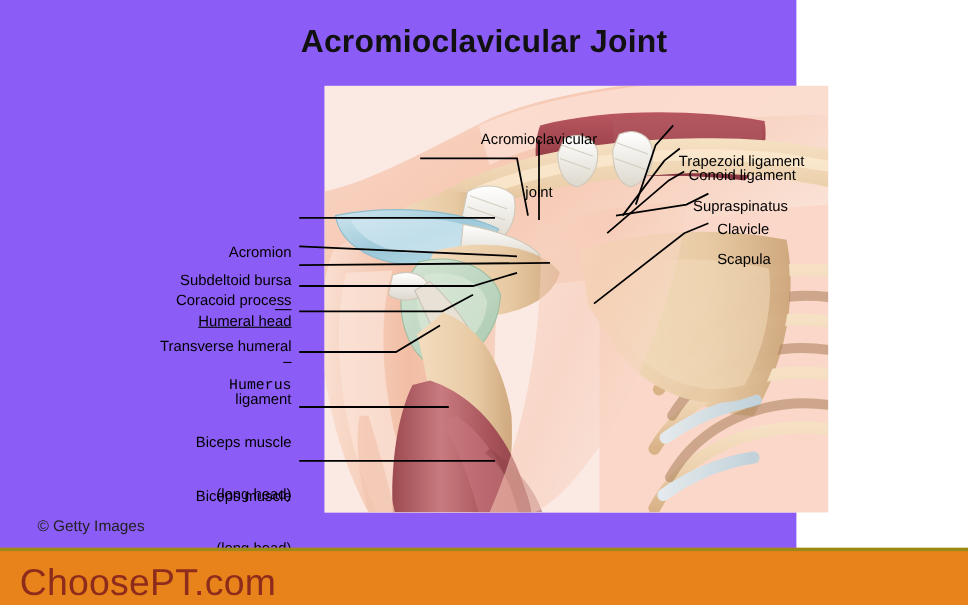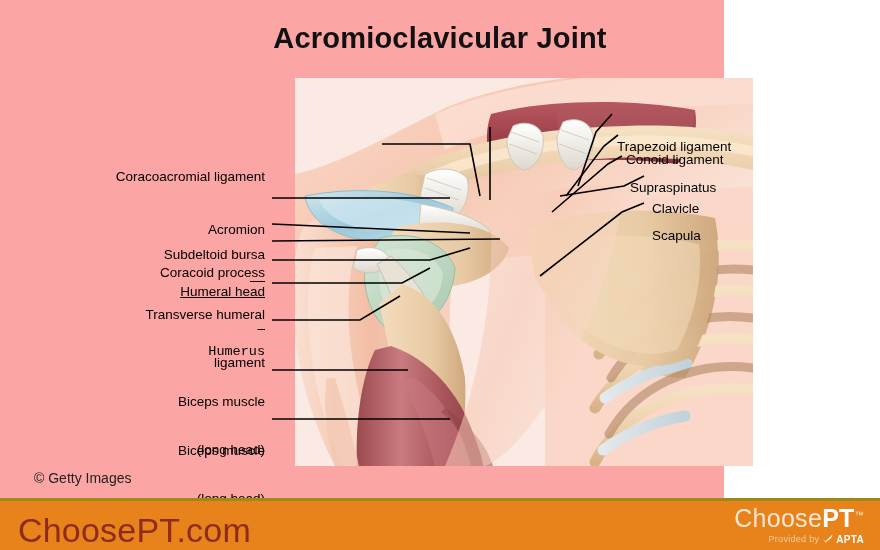--- a/index.html
+++ b/index.html
@@ -1,21 +1,21 @@
 <!DOCTYPE html>
 <html><head>
 <meta charset="utf-8">
 <style>
   html,body{margin:0;padding:0;}
   body{
     width:880px;height:550px;background:#ffffff;
     font-family:"Liberation Sans",sans-serif;
     overflow:hidden;position:relative;
   }
-  #page{position:absolute;inset:0;width:724px;height:550px;background:#fca5a5;}
+  #page{position:absolute;inset:0;width:724px;height:550px;background:#8b5cf6;}
 
   
   .title{
     position:absolute;left:0;top:22px;width:880px;text-align:center;
     font-size:29px;font-weight:bold;color:#111;letter-spacing:.2px;
   }
 
   
   .illus{
     position:absolute;left:295px;top:78px;width:458px;height:388px;
@@ -229,23 +229,20 @@
       <path d="M490,127 L490,200"></path>
 
       <path d="M612,114 L596,132 L578,186"></path>
       <path d="M618,135 L604,146 L566,196"></path>
       <path d="M622,156 L608,164 L552,212"></path>
       <path d="M644,176 L624,186 L560,196"></path>
       <path d="M644,203 L622,212 L540,276"></path>
     </g>
   </svg>
 
-  <div class="lbl r" style="left:45px;top:137px;width:220px;">
-    <div>Coracoacromial ligament</div>
-  </div>
 
   <div class="lbl r" style="left:45px;top:190px;width:220px;">
     <div>Acromion</div>
   </div>
 
   <div class="lbl r" style="left:45px;top:215px;width:220px;">
     <div>Subdeltoid bursa</div>
   </div>
 
   <div class="lbl r" style="left:45px;top:233px;width:220px;">
@@ -268,20 +265,24 @@
   <div class="lbl r" style="left:45px;top:362px;width:220px;">
     <div>Biceps muscle</div>
     <div>(long head)</div>
   </div>
 
   <div class="lbl r" style="left:45px;top:411px;width:220px;">
     <div>Biceps muscle</div>
     <div>(long head)</div>
   </div>
 
+  <div class="lbl" style="left:400px;top:87px;width:180px;text-align:center;">
+    <div>Acromioclavicular</div>
+    <div>joint</div>
+  </div>
 
   <div class="lbl l" style="left:617px;top:107px;">
     <div>Trapezoid ligament</div>
   </div>
   <div class="lbl l" style="left:626px;top:120px;">
     <div>Conoid ligament</div>
   </div>
   <div class="lbl l" style="left:630px;top:148px;">
     <div>Supraspinatus</div>
   </div>
@@ -289,27 +290,15 @@
     <div>Clavicle</div>
   </div>
   <div class="lbl l" style="left:652px;top:196px;">
     <div>Scapula</div>
   </div>
 
   <div class="credit">© Getty Images</div>
 
   <div class="footer">
     <div class="footer-left">ChoosePT.com</div>
-    <div class="brand">
-      <div class="brand-main"><span>Choose</span><b>PT</b><sup>™</sup></div>
-      <div class="brand-sub">
-        <span>Provided by</span>
-        <span class="tick">
-          <svg width="11" height="9" viewBox="0 0 11 9" aria-hidden="true">
-              <path d="M0.5,4.6 L3.3,7.4 L10.5,0.6 L9.2,4.1 L3.4,8.6 Z" fill="#ffffff"></path>
-            </svg>
-        </span>
-        <span class="apta">APTA</span>
-      </div>
-    </div>
   </div>
 
 </div>
 
 </body></html>

